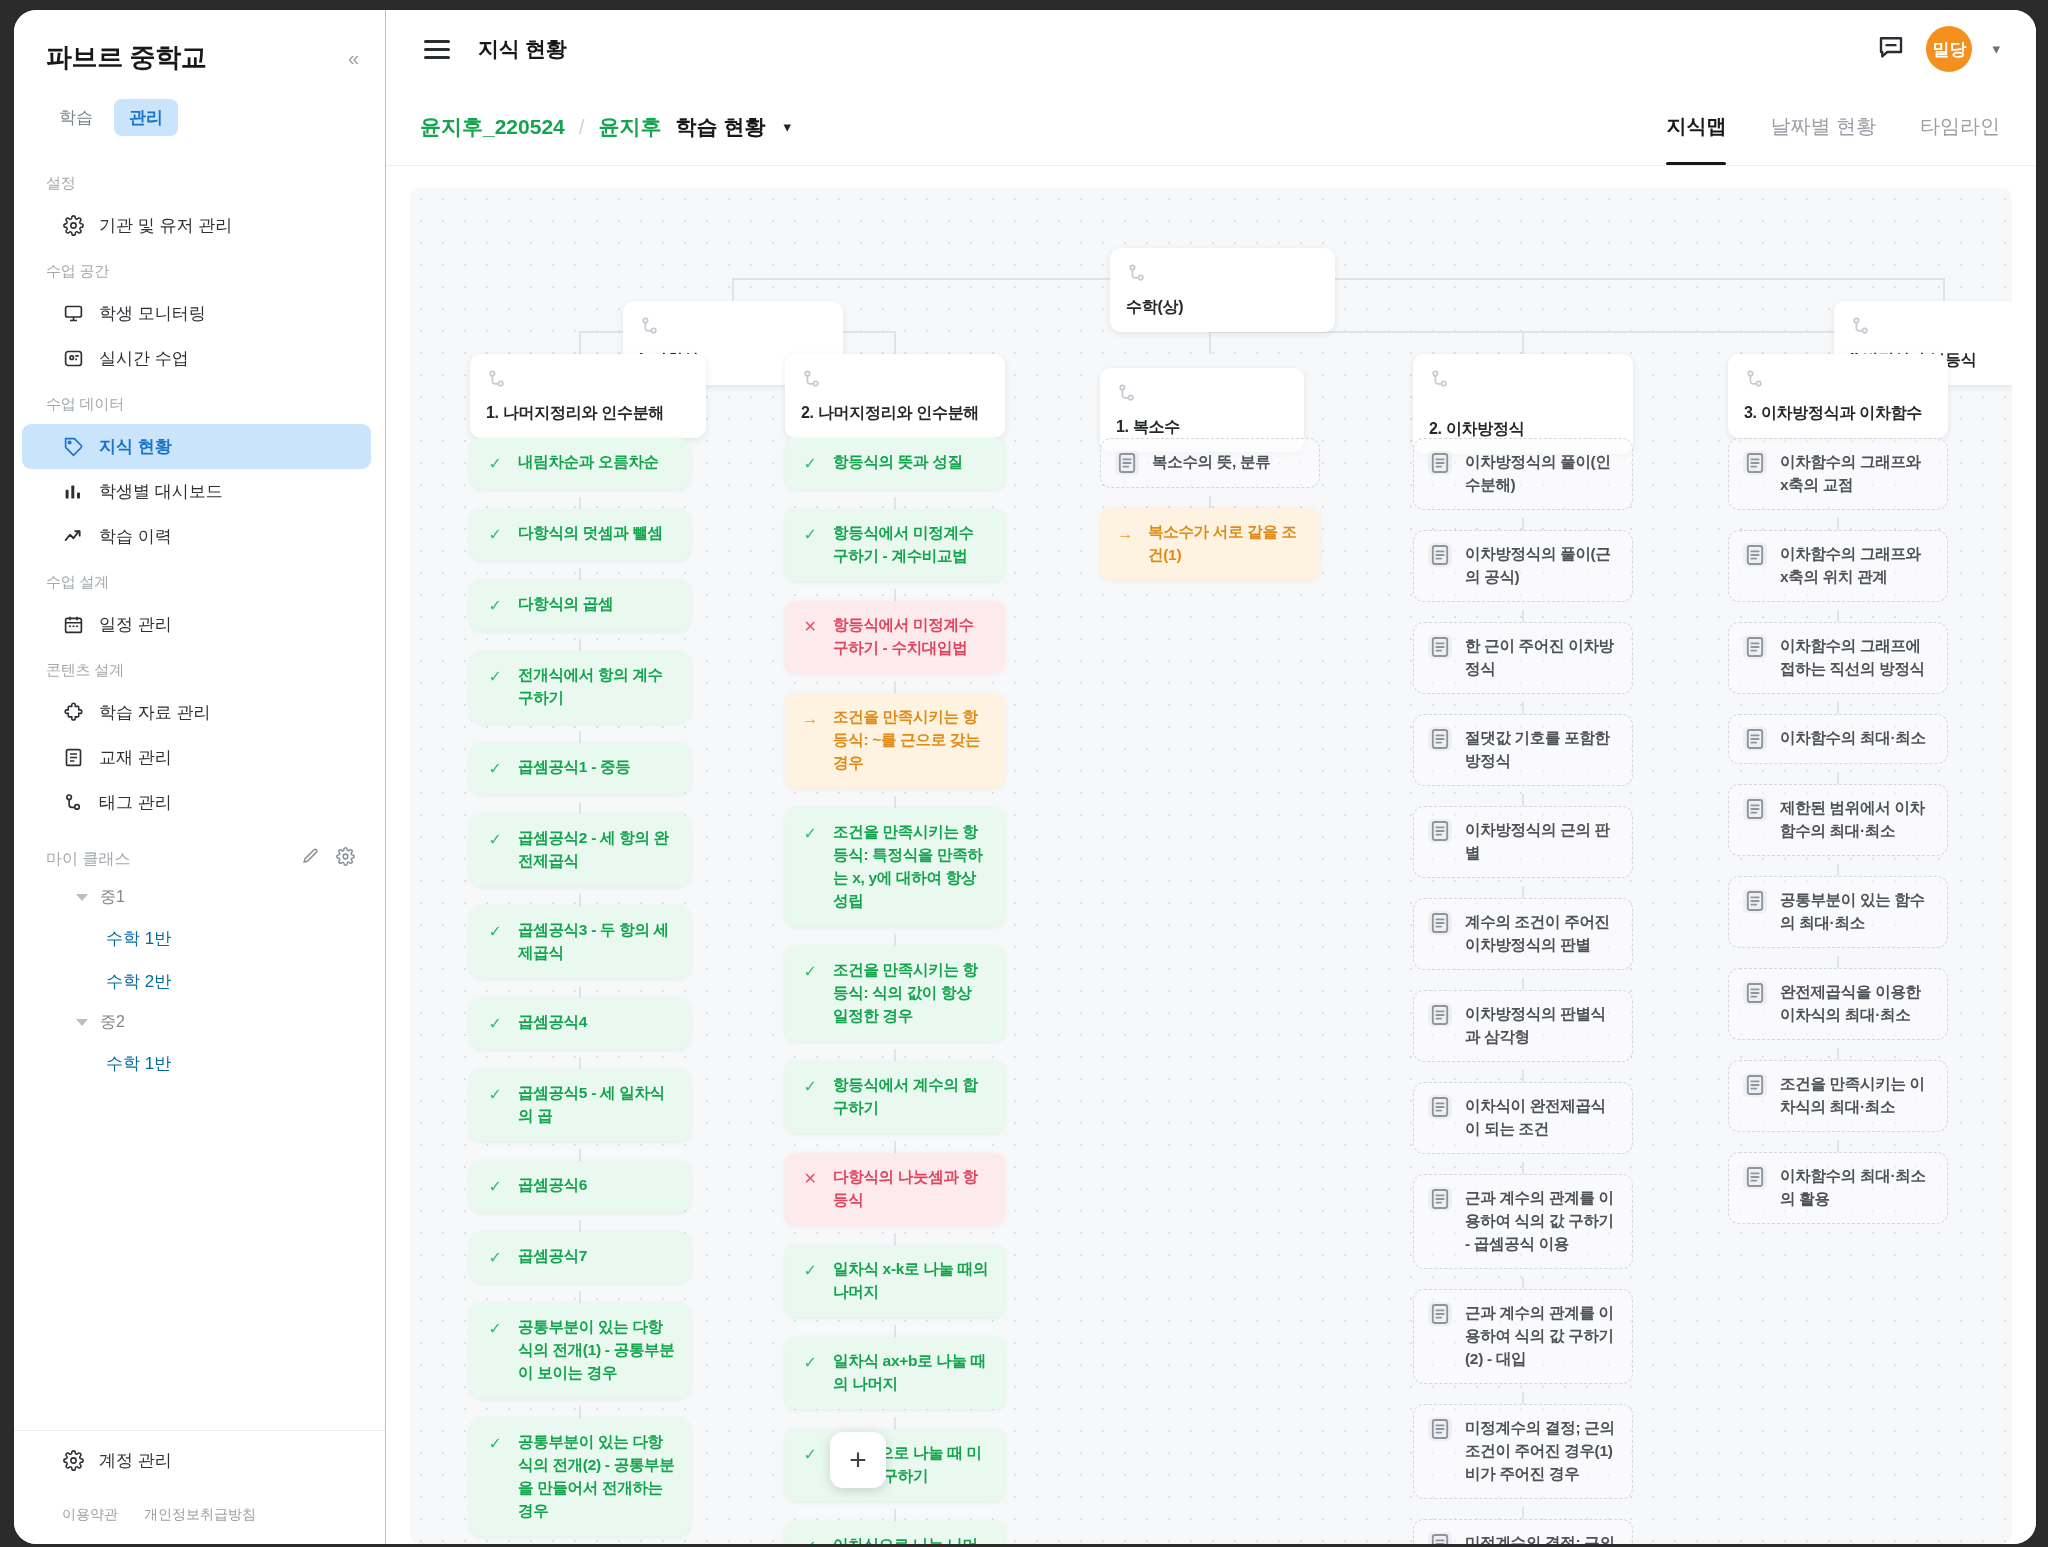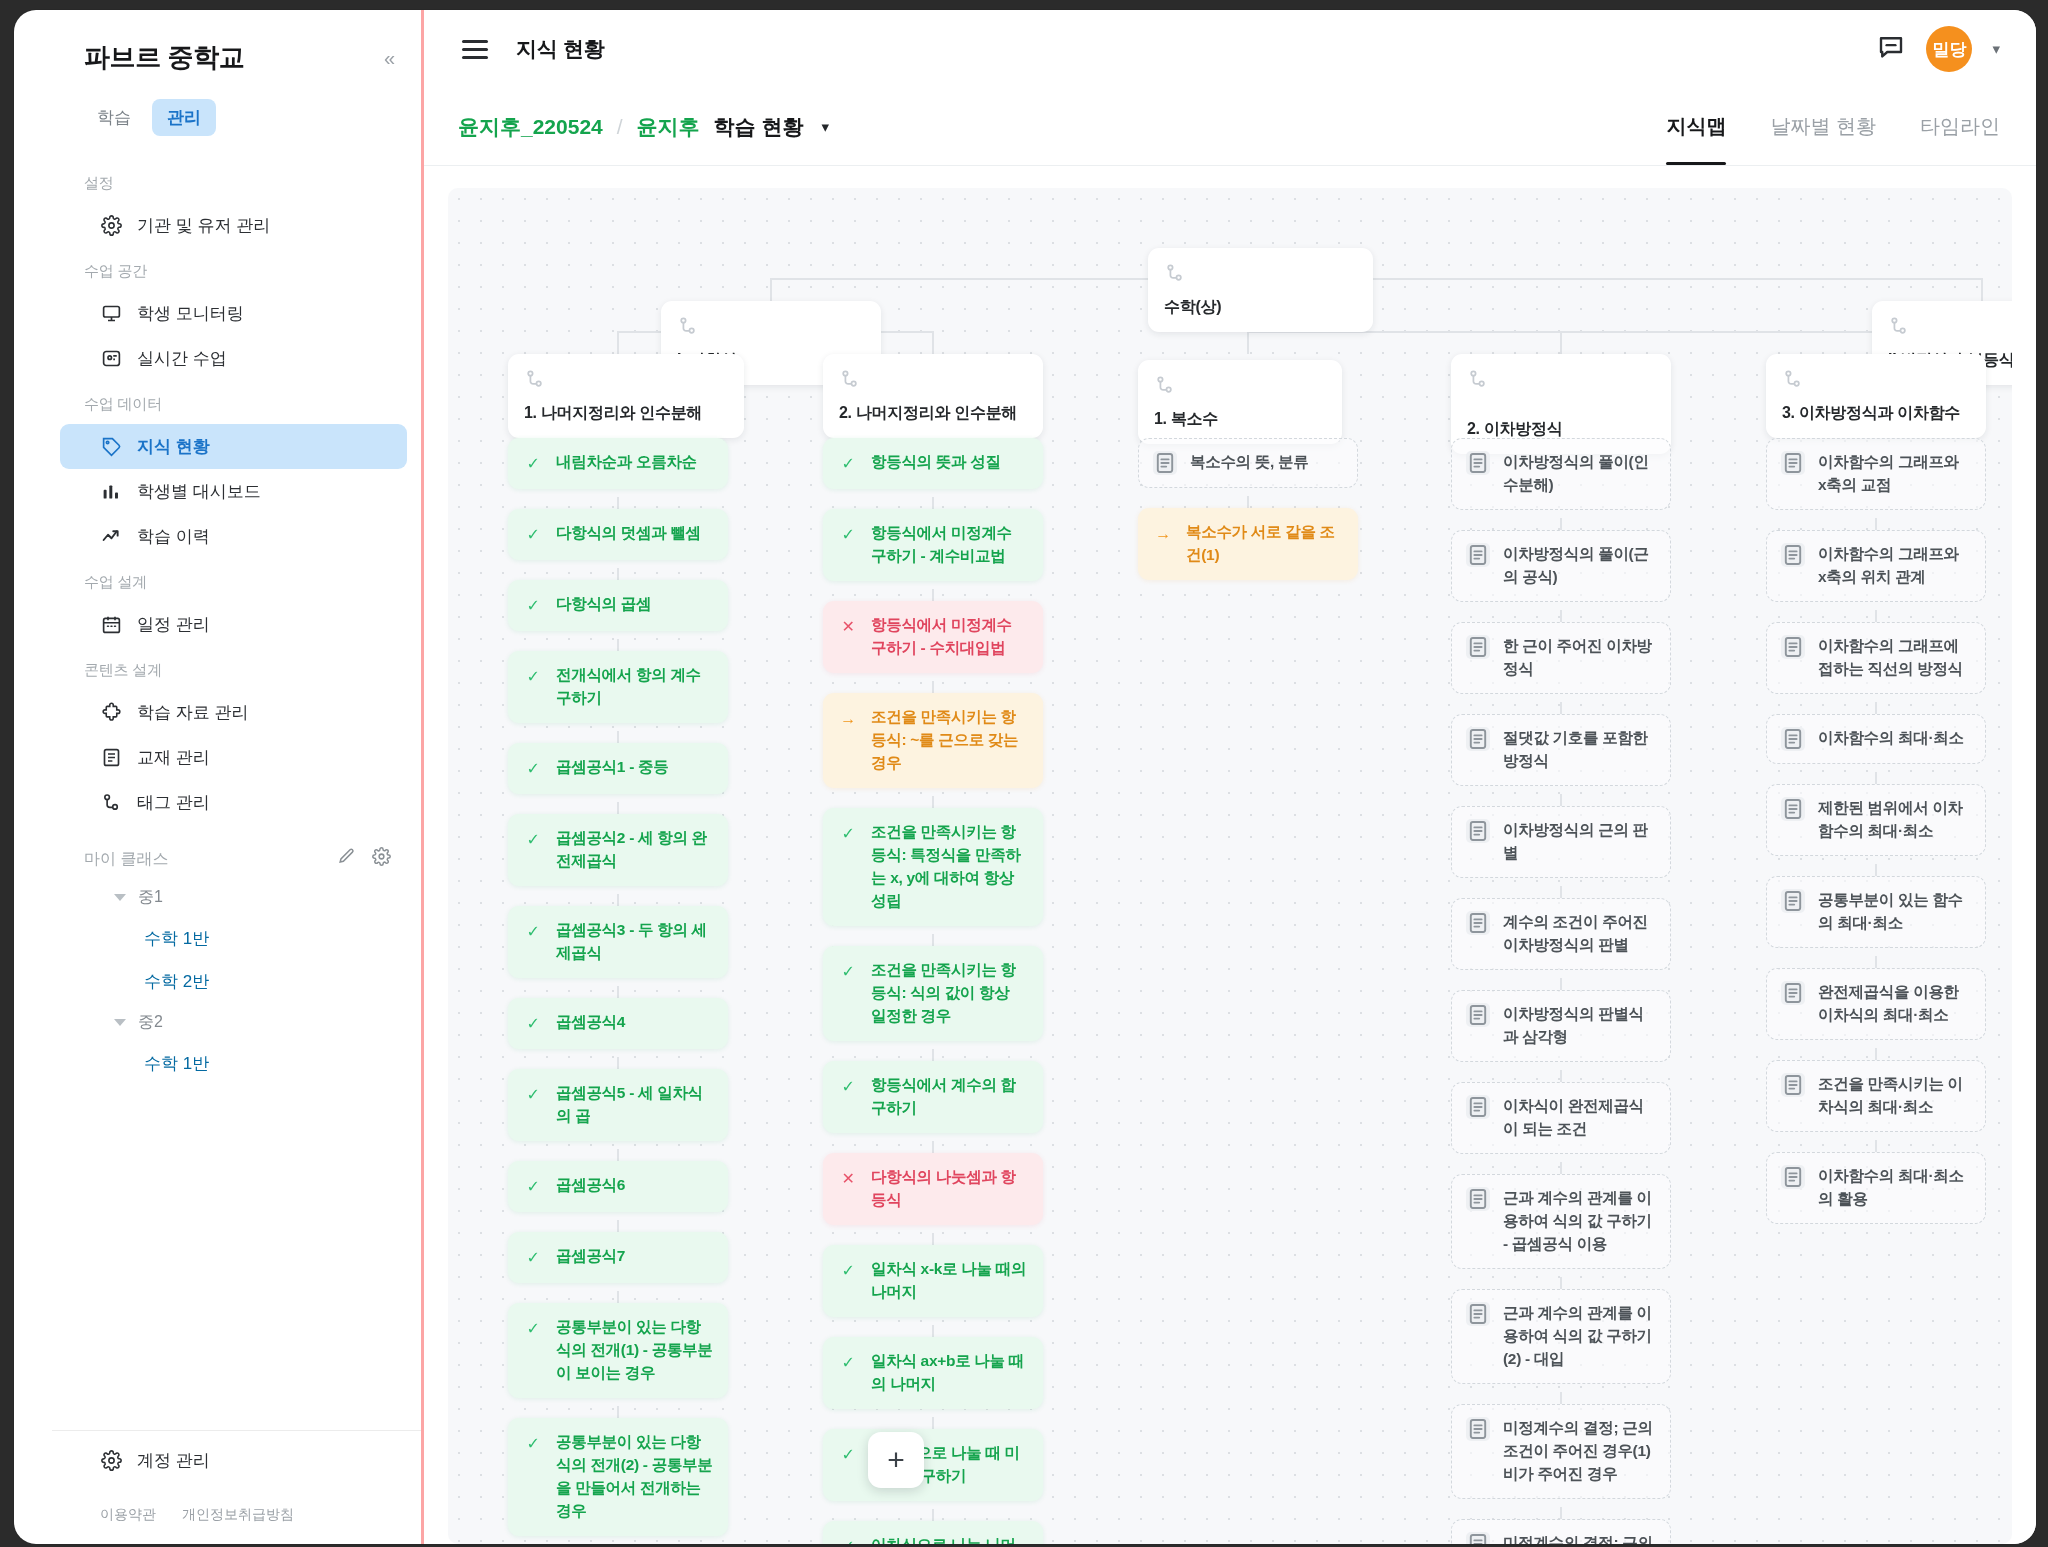--- a/index.html
+++ b/index.html
@@ -19,25 +19,24 @@
     overflow: hidden;
     display: flex;
     box-shadow: 0 0 0 1px rgba(0,0,0,0.06);
   }
 
   
   .sidebar {
     width: 372px;
     flex: 0 0 372px;
     background: #ffffff;
-    border-right: 3px solid #fca5a5;
+    border-right: 1px solid #fca5a5;
     display: flex;
     flex-direction: column;
     position: relative;
-    margin-left: 38px;
   }
   .sb-head {
     display: flex; align-items: center; justify-content: space-between;
     padding: 30px 26px 10px 32px;
   }
   .sb-title { font-size: 26px; font-weight: 700; color: #17181a; letter-spacing: -0.4px; }
   .collapse-icon { color: #9aa0a6; font-size: 20px; cursor: pointer; line-height: 1; }
 
   .seg-row { display: flex; gap: 6px; padding: 14px 24px 6px 30px; align-items: center; }
   .seg {
@@ -585,21 +584,21 @@
               <span class="txt">일차식 ax+b로 나눌 때의 나머지</span>
             </div>
             <div class="card done" style="left: 375px; top: 1241px; width: 220px;">
               <span class="mark">✓</span>
               <span class="txt">일차식으로 나눌 때 미정계수 구하기</span>
             </div>
             <div class="card done" style="left: 375px; top: 1333px; width: 220px;">
               <span class="mark">✓</span>
               <span class="txt">이차식으로 나눈 나머지</span>
             </div>
-            <div class="node" style="left: 690px; top: 172px; width: 204px;">
+            <div class="node" style="left: 690px; top: 180px; width: 204px;">
               <span class="tagic">
                 <svg viewBox="0 0 24 24" fill="none" stroke="#c6cbd1" stroke-width="1.9">
                   <circle cx="7" cy="6" r="2.4"></circle>
                   <circle cx="16" cy="17" r="2.4"></circle>
                   <path d="M7 8.4v6a3 3 0 0 0 3 3h3.6"></path>
                 </svg>
               </span>
               <span>1. 복소수</span>
             </div>
             <div class="card todo" style="left: 690px; top: 250px; width: 220px;">

